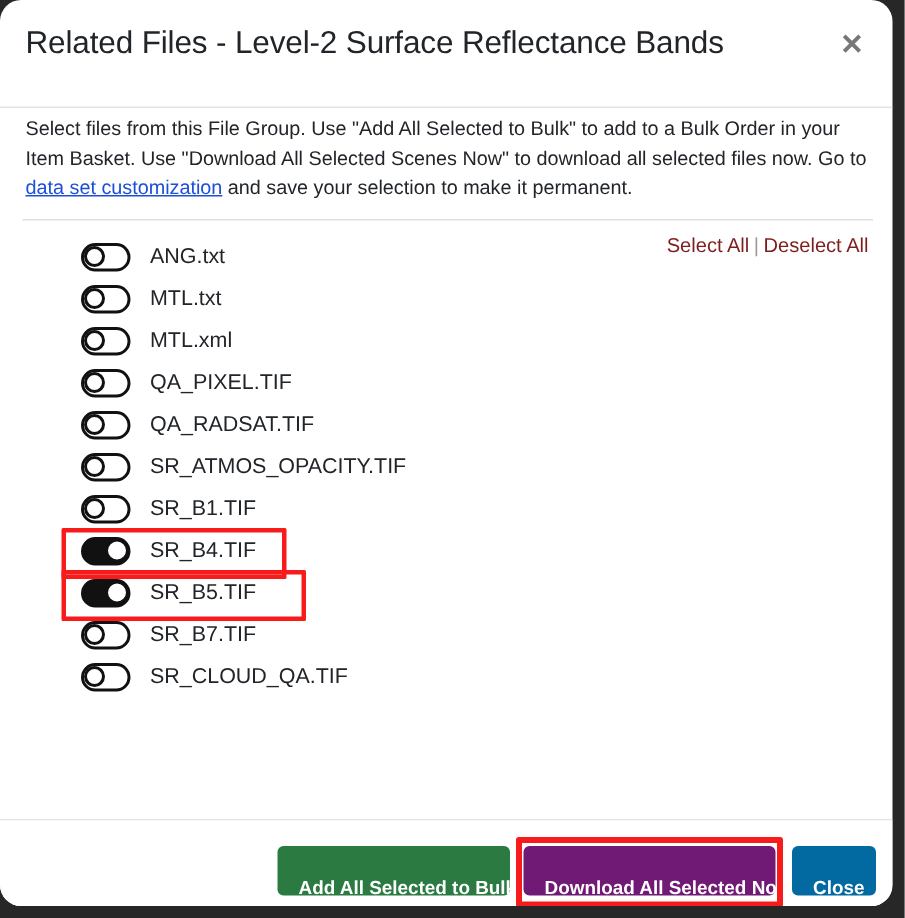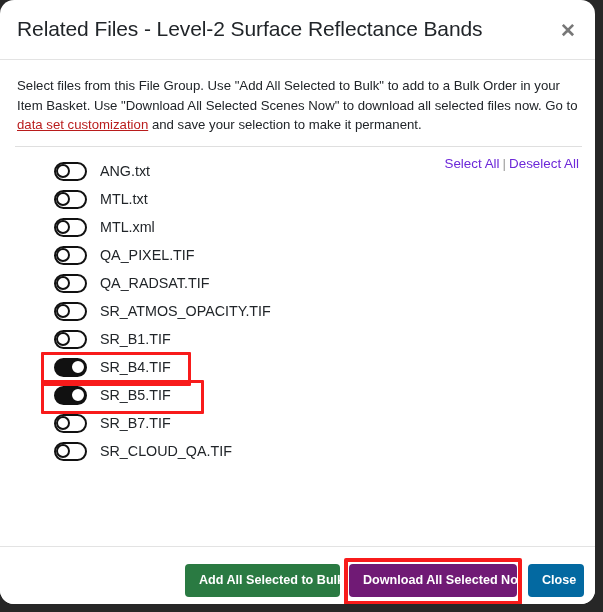--- a/index.html
+++ b/index.html
@@ -33,21 +33,21 @@
     width: 595px;
     height: 604px;
     background: #ffffff;
     border-radius: 14px 14px 14px 14px;
     overflow: hidden;
   }
 
   
   #modal-header {
     position: relative;
-    height: 60px;
+    height: 72px;
     border-bottom: 1px solid #e3e3e3;
   }
   #dialog-title {
     position: absolute;
     left: 17px;
     top: 17px;
     font-size: 21px;
     color: #212529;
     font-weight: 400;
     letter-spacing: -0.1px;
@@ -72,21 +72,21 @@
   #description {
     position: absolute;
     left: 17px;
     top: 76px;
     width: 562px;
     font-size: 13.2px;
     line-height: 19.5px;
     color: #212529;
   }
   #description a {
-    color: #b91c1c;
+    color: #1d4ed8;
     text-decoration: underline;
   }
   #desc-divider {
     position: absolute;
     left: 15px;
     top: 146px;
     width: 567px;
     height: 1px;
     background: #dfdfdf;
   }
@@ -94,21 +94,21 @@
   
   #select-controls {
     position: absolute;
     right: 16px;
     top: 156px;
     font-size: 13.4px;
     color: #1a6ed8;
     white-space: nowrap;
   }
   #select-controls a {
-    color: #6d28d9;
+    color: #7f1d1d;
     text-decoration: none;
     cursor: pointer;
     text-align: right;
   }
   #select-controls .sep {
     color: #9a9a9a;
     padding: 0 3px;
   }
 
   
@@ -205,21 +205,21 @@
     position: absolute;
     top: 17px;
     height: 33px;
     border-radius: 4px;
     border: none;
     color: #ffffff;
     font-family: "Liberation Sans", sans-serif;
     font-size: 12.6px;
     font-weight: bold;
     cursor: pointer;
-    padding: 0 14px;
+    padding: 12px 14px;
     white-space: nowrap;
     line-height: 33px;
     text-align: center;
   }
   #btn-add-bulk {
     left: 185px;
     width: 155px;
     background: #2a7a42;
   }
   #btn-download-now {

